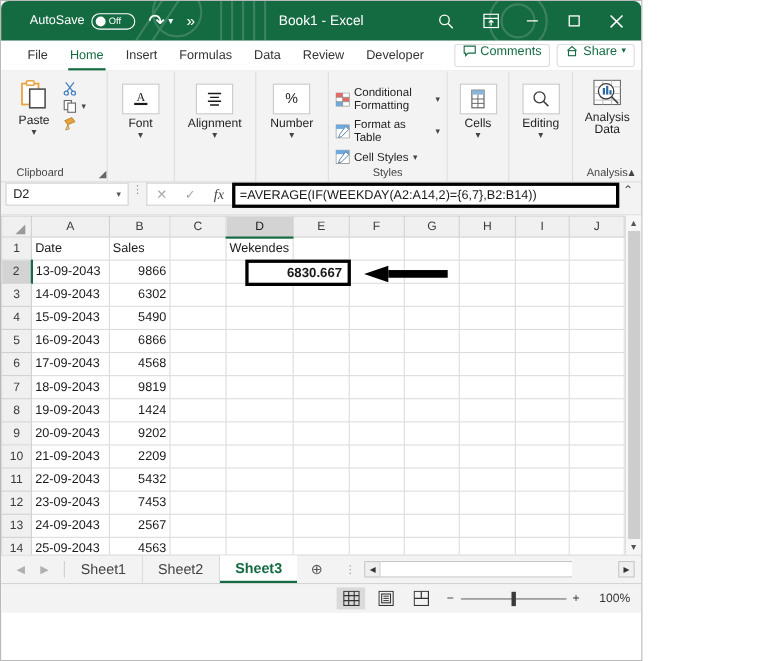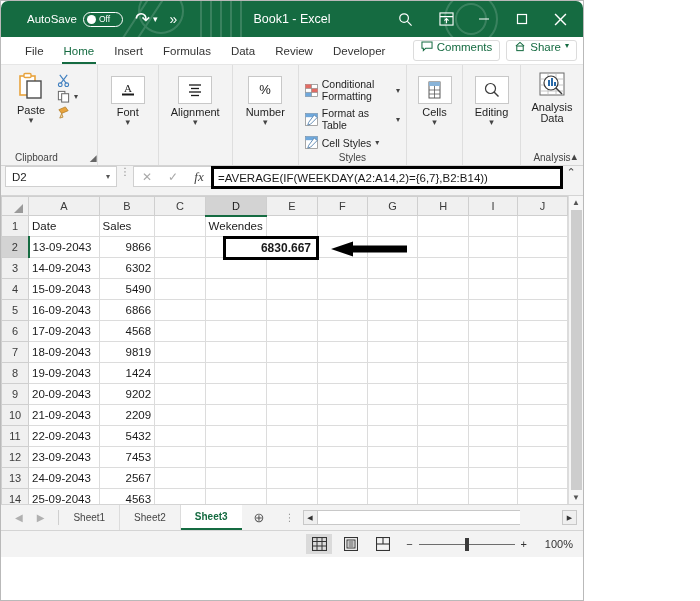--- a/index.html
+++ b/index.html
@@ -225,21 +225,21 @@
   
   .tabbar {
     height: 26px; background: #f3f3f3;
     display: flex; align-items: stretch;
     border-top: 1px solid #d4d4d4;
   }
   .navbtns { display: flex; align-items: center; gap: 14px; padding: 0 14px; color: #b0b0b0; font-size: 10px; }
   .sep { width: 1px; background: #cfcfcf; margin: 5px 0; }
   .stab {
     display: flex; align-items: center; padding: 0 14px;
-    font-size: 10px; color: #444;
+    font-size: 13px; color: #444;
     border-right: 1px solid #dcdcdc;
   }
   .stab.active {
     background: #ffffff; color: #156b41; font-weight: bold;
     border-bottom: 2px solid #156b41;
     border-right: none;
   }
   .plus { display: flex; align-items: center; padding: 0 12px; font-size: 13px; color: #555; }
   .hdots { display: flex; align-items: center; padding: 0 8px; font-size: 10px; color: #999; }
   .hscroll {

